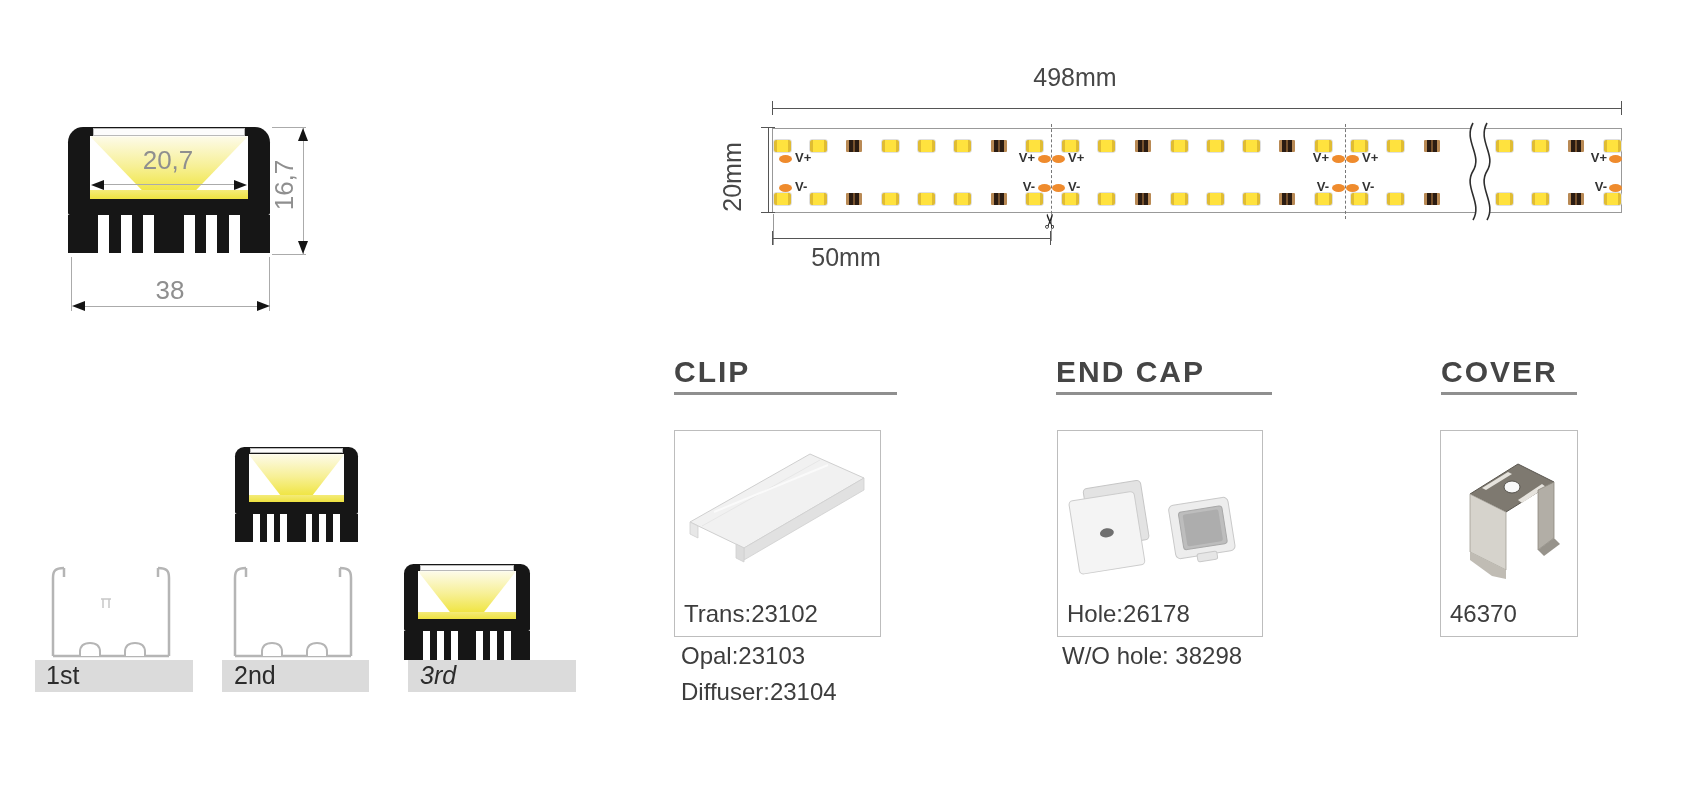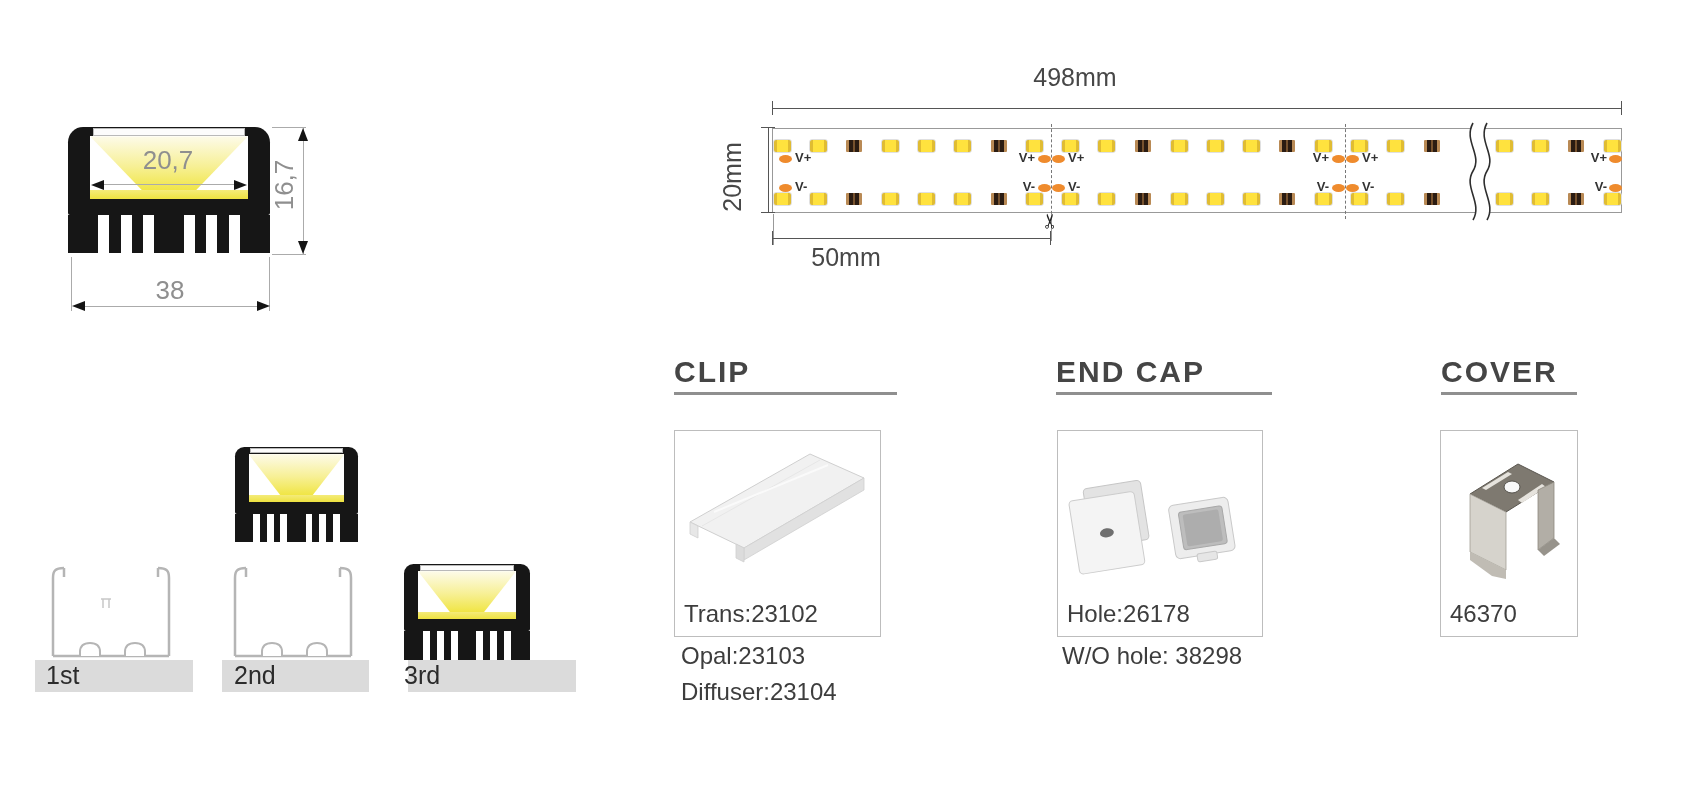--- a/index.html
+++ b/index.html
@@ -158,21 +158,21 @@
   <div class="abs" style="left:772px;top:238px;width:279px;height:1px;background:#555;"></div>
   <div class="abs" style="left:772px;top:231px;width:1px;height:14px;background:#555;"></div>
   <div class="abs" style="left:1050px;top:231px;width:1px;height:14px;background:#555;"></div>
   <div class="abs dimlabel" style="left:796px;top:244px;width:100px;">50mm</div>
 
   <div class="abs" style="left:35px;top:660px;width:158px;height:32px;background:#dbdbdb;"></div>
   <div class="abs" style="left:222px;top:660px;width:147px;height:32px;background:#dbdbdb;"></div>
   <div class="abs" style="left:408px;top:660px;width:168px;height:32px;background:#dbdbdb;"></div>
   <div class="abs steplabel" style="left:46px;top:661px;">1st</div>
   <div class="abs steplabel" style="left:234px;top:661px;">2nd</div>
-  <div class="abs steplabel" style="left:404px;top:661px;">3rd</div>
+  <div class="abs steplabel" style="left:420px;top:661px;font-style:italic;">3rd</div>
   <div class="abs" id="clip1" style="left:47px;top:564px;width:128px;height:96px;">
       <svg width="128" height="96" viewBox="0 0 128 94" style="position: absolute; left: 0px; top: 0px;">
         <path d="M17,3 C8,3 6,6 6,13 L6,91" fill="none" stroke="#b5b5b5" stroke-width="2.5"></path>
         <path d="M17,3 L17,12" fill="none" stroke="#b5b5b5" stroke-width="2.5"></path>
         <path d="M111,3 C120,3 122,6 122,13 L122,91" fill="none" stroke="#b5b5b5" stroke-width="2.5"></path>
         <path d="M111,3 L111,12" fill="none" stroke="#b5b5b5" stroke-width="2.5"></path>
         <path d="M6,91 L122,91" fill="none" stroke="#b5b5b5" stroke-width="2.5"></path>
         <path d="M27,91 l6,0 l0,-4 q0,-9 10,-9 q10,0 10,9 l0,4 l6,0" fill="#fff" stroke="#b5b5b5" stroke-width="2"></path>
         <path d="M72,91 l6,0 l0,-4 q0,-9 10,-9 q10,0 10,9 l0,4 l6,0" fill="#fff" stroke="#b5b5b5" stroke-width="2"></path>
         <path d="M56,34 l0,9 m6,-9 l0,9 m-8,-9 l10,0" stroke="#c8c8c8" stroke-width="1.5" fill="none"></path>

